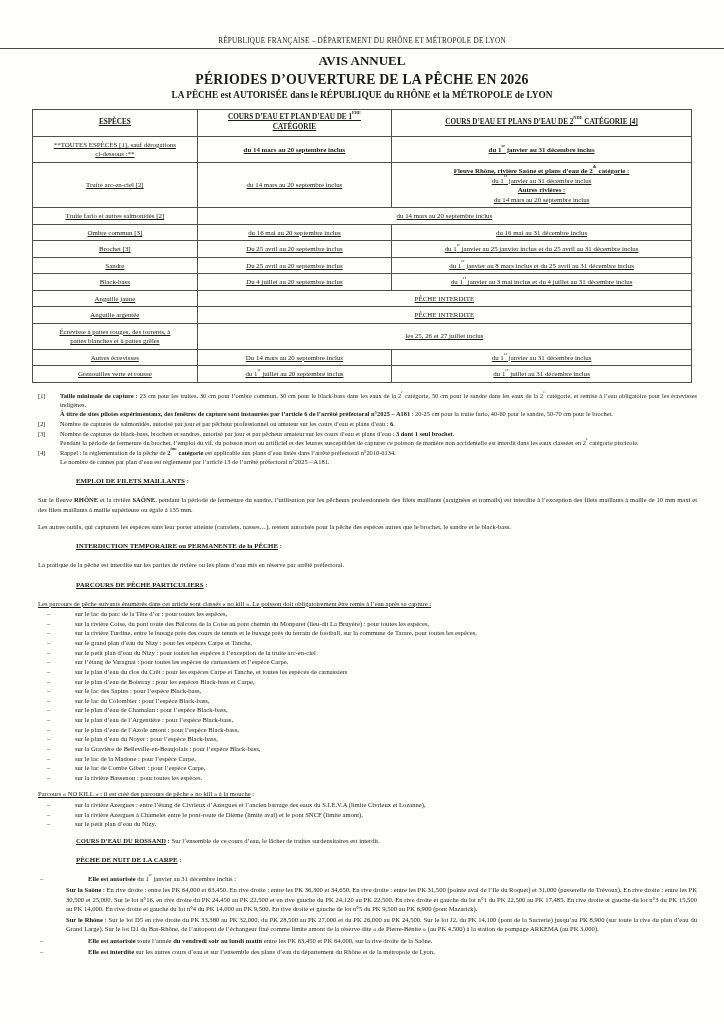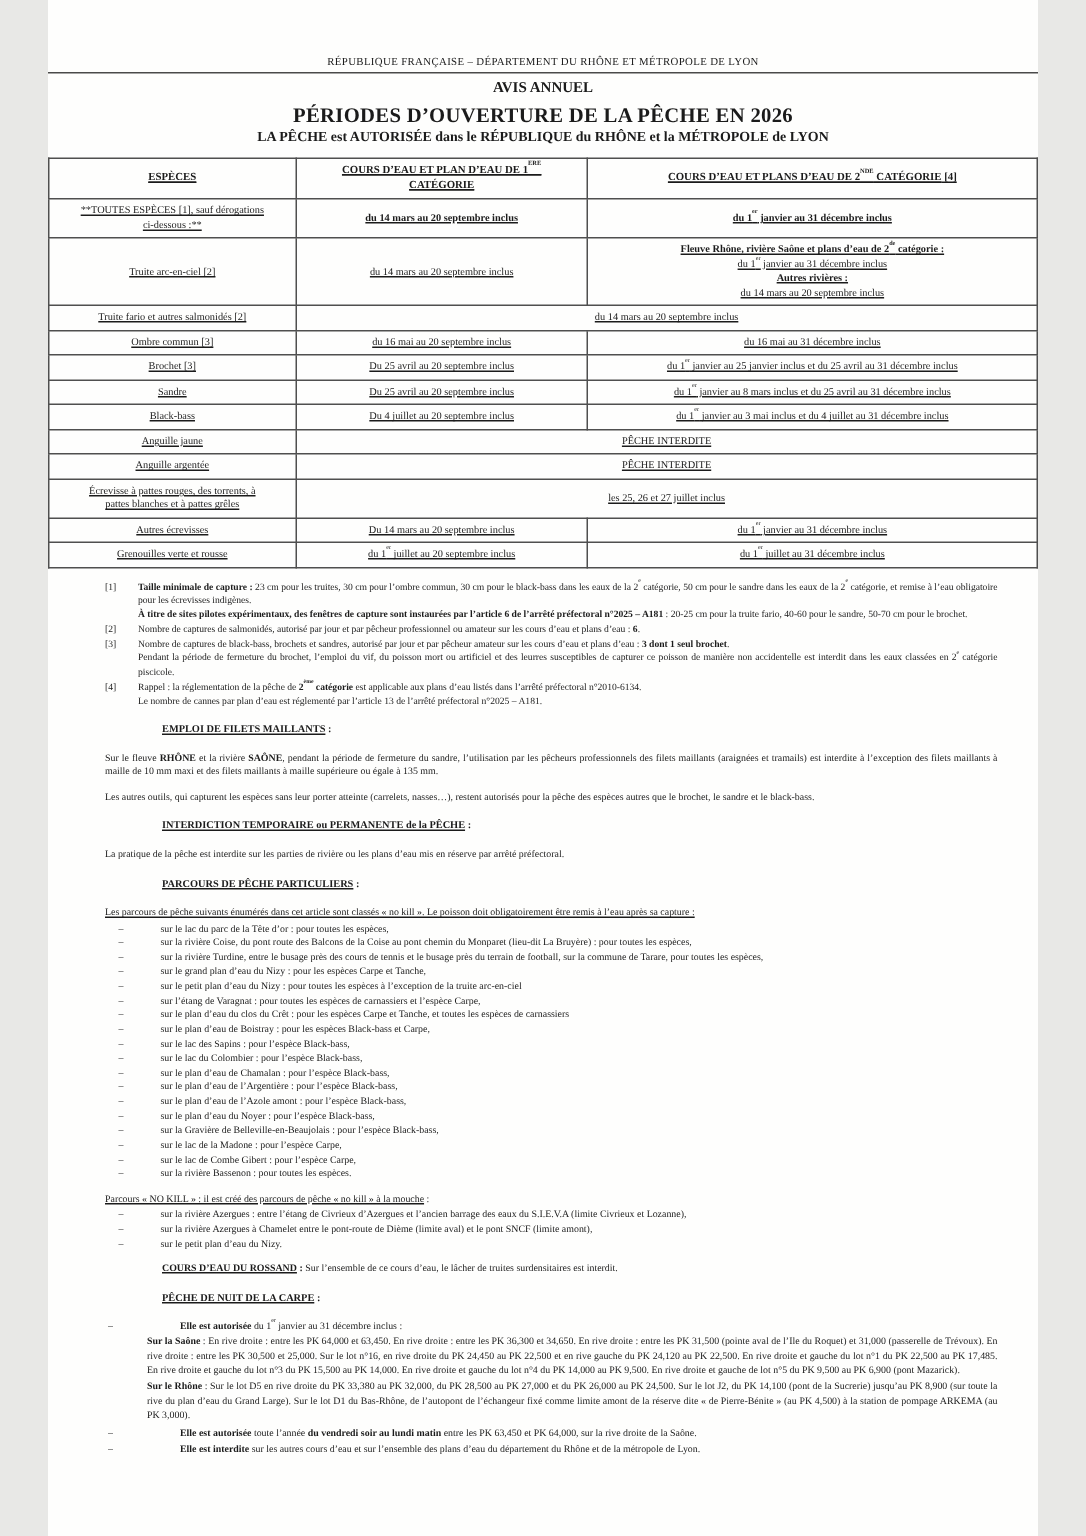--- a/index.html
+++ b/index.html
@@ -1,27 +1,27 @@
 <!DOCTYPE html>
 <html><head>
 <meta charset="utf-8">
 <style>
   html,body{margin:0;padding:0;background:#e8e8e6;}
   .page{
-    position:relative;width:660px;height:1024px;margin:0 auto;background:#fefefd;
+    position:relative;width:724px;height:1024px;margin:0 auto;background:#fefefd;
     font-family:"Liberation Serif","DejaVu Serif",serif;color:#1b1b1b;overflow:hidden;
     box-sizing:border-box;
   }
   sup{font-size:60%;position:relative;top:-0.45em;line-height:0;}
   u{text-underline-offset:1px;}
   
   .rep-line{padding-top:37px;text-align:center;font-size:7.2px;letter-spacing:.25px;}
   .rule{border-bottom:1.3px solid #4a4a4a;margin-top:3px;}
   .titles{text-align:center;font-weight:bold;margin-top:4px;line-height:1.25;}
-  .t1{font-size:10px;}
+  .t1{font-size:13px;}
   .t2{font-size:8.8px;margin-top:1px;}
   .t3{font-size:13.8px;margin-top:2px;letter-spacing:.2px;}
   .t4{font-size:9.3px;margin-top:2px;}
   
   table.ptable{width:660px;margin:7px auto 0;border-collapse:collapse;table-layout:fixed;text-decoration:underline;}
   .ptable th,.ptable td{
     border:1px solid #4f4f4f;text-align:center;vertical-align:middle;
     padding:3px 5px;font-size:6.9px;line-height:1.38;
   }
   .ptable th{font-size:7.2px;}

